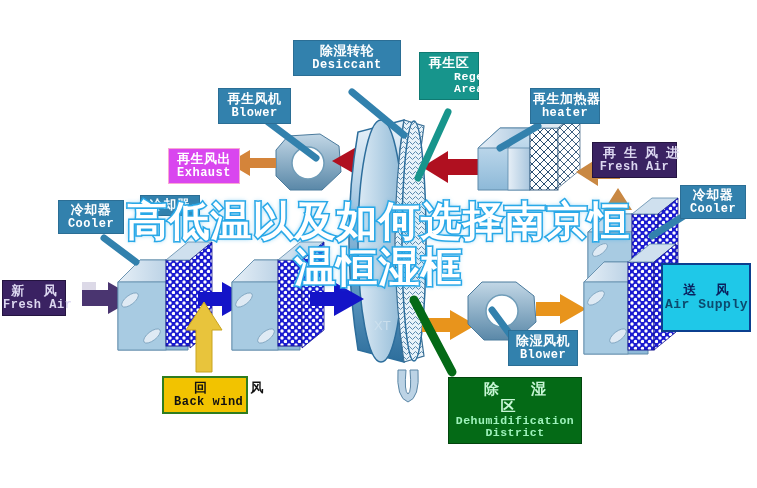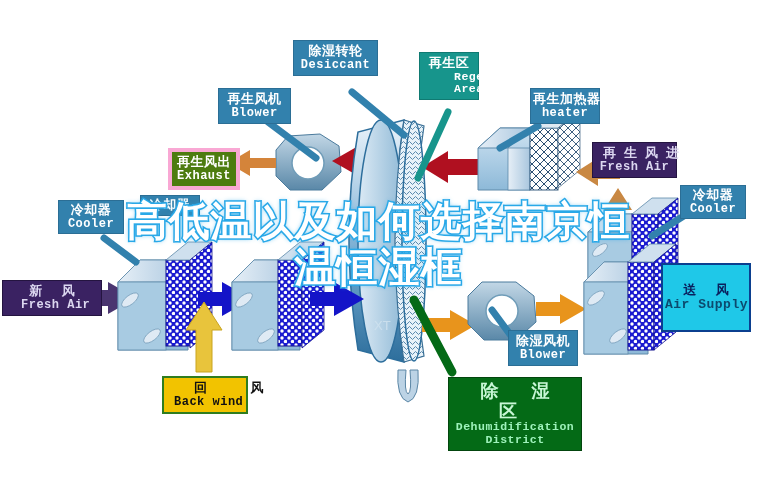--- a/index.html
+++ b/index.html
@@ -14,34 +14,34 @@
 
   
   .cal-blue{background:#3281ad;border:1px solid #2b6e95;color:#ffffff;}
   .cal-blue .cn{font-size:13px;}
   .cal-blue .en{font-size:12px;}
 
   .cal-teal{background:#17958c;border:1px solid #0f7a72;color:#ffffff;}
   .cal-teal .cn{font-size:13px;}
   .cal-teal .en{font-size:11.5px;margin-left:32px;}
 
-  .cal-orange{background:#4d7c0f;border:4px solid #f9a8d4;color:#ffffff;}
+  .cal-orange{background:#d946ef;border:1px solid #f9a8d4;color:#ffffff;}
   .cal-orange .cn{font-size:13px;}
   .cal-orange .en{font-size:12px;}
 
   .cal-purple{background:#3a2262;border:1px solid #241440;color:#dcd7f0;}
   .cal-purple .cn{font-size:13px;letter-spacing:8px;text-indent:8px;}
   .cal-purple .en{font-size:12px;font-family:Liberation Mono, monospace;}
 
   .cal-cyan{background:#1fc8e8;border:2px solid #0b3f8f;color:#102a6e;}
   .cal-cyan .cn{font-size:13px;letter-spacing:8px;text-indent:8px;color:#0a1f5c;}
   .cal-cyan .en{font-size:13px;color:#0c4a6e;}
 
   .cal-green{background:#046a16;border:1px solid #03450e;color:#7ff2a8;}
-  .cal-green .cn{font-size:18px;letter-spacing:14px;text-indent:14px;color:#c8f7d6;}
+  .cal-green .cn{font-size:15px;letter-spacing:14px;text-indent:14px;color:#c8f7d6;}
   .cal-green .en{font-size:11.5px;color:#9ef2bb;}
 
   .cal-yellow{background:#f2c300;border:2px solid #2f7d1f;color:#111111;}
   .cal-yellow .cn{font-size:13px;letter-spacing:20px;text-indent:20px;}
   .cal-yellow .en{font-size:12px;}
 
   
   #title{position:absolute;left:0;top:198px;width:757px;text-align:center;
          font-family:"Liberation Sans",sans-serif;font-weight:bold;font-size:41px;
          line-height:46px;color:#ffffff;letter-spacing:1px;
@@ -230,21 +230,21 @@
       <path d="M620 122 L584 170" stroke="#3281ad" stroke-width="0"></path>
       <path d="M538 126 L500 148" stroke="#3281ad" stroke-width="7" stroke-linecap="round"></path>
       <path d="M690 212 L652 236" stroke="#3281ad" stroke-width="7" stroke-linecap="round"></path>
       <path d="M104 238 L136 262" stroke="#3281ad" stroke-width="7" stroke-linecap="round"></path>
       <path d="M520 348 L492 310" stroke="#3281ad" stroke-width="7" stroke-linecap="round"></path>
       <path d="M452 372 L414 300" stroke="#046a16" stroke-width="9" stroke-linecap="round"></path>
       <path d="M648 288 L676 288" stroke="#2ec8e0" stroke-width="0"></path>
     </g>
   </svg>
 
-  <div class="lbl cal-blue" style="left:293px;top:40px;width:85px;padding:3px 2px;">
+  <div class="lbl cal-blue" style="left:293px;top:40px;width:108px;padding:3px 2px;">
     <span class="cn">除湿转轮</span>
     <span class="en">Desiccant</span>
   </div>
 
   <div class="lbl cal-blue" style="left:218px;top:88px;width:73px;padding:3px 2px;">
     <span class="cn">再生风机</span>
     <span class="en">Blower</span>
   </div>
 
   <div class="lbl cal-teal" style="left:419px;top:52px;width:60px;padding:3px 2px;white-space:normal;">
@@ -274,21 +274,21 @@
 
   <div class="lbl cal-blue" style="left:140px;top:195px;width:60px;padding:2px 2px;">
     <span class="cn">冷却器</span>
   </div>
 
   <div class="lbl cal-blue" style="left:680px;top:185px;width:66px;padding:2px 2px;">
     <span class="cn">冷却器</span>
     <span class="en">Cooler</span>
   </div>
 
-  <div class="lbl cal-purple" style="left:2px;top:280px;width:100px;padding:3px 18px;">
+  <div class="lbl cal-purple" style="left:2px;top:280px;width:64px;padding:3px 0;">
     <span class="cn">新  风</span>
     <span class="en">Fresh Air</span>
   </div>
 
   <div class="lbl cal-yellow" style="left:162px;top:376px;width:86px;padding:3px 10px;">
     <span class="cn">回  风</span>
     <span class="en">Back wind</span>
   </div>
 
   <div class="lbl cal-blue" style="left:508px;top:330px;width:70px;padding:3px 2px;">

